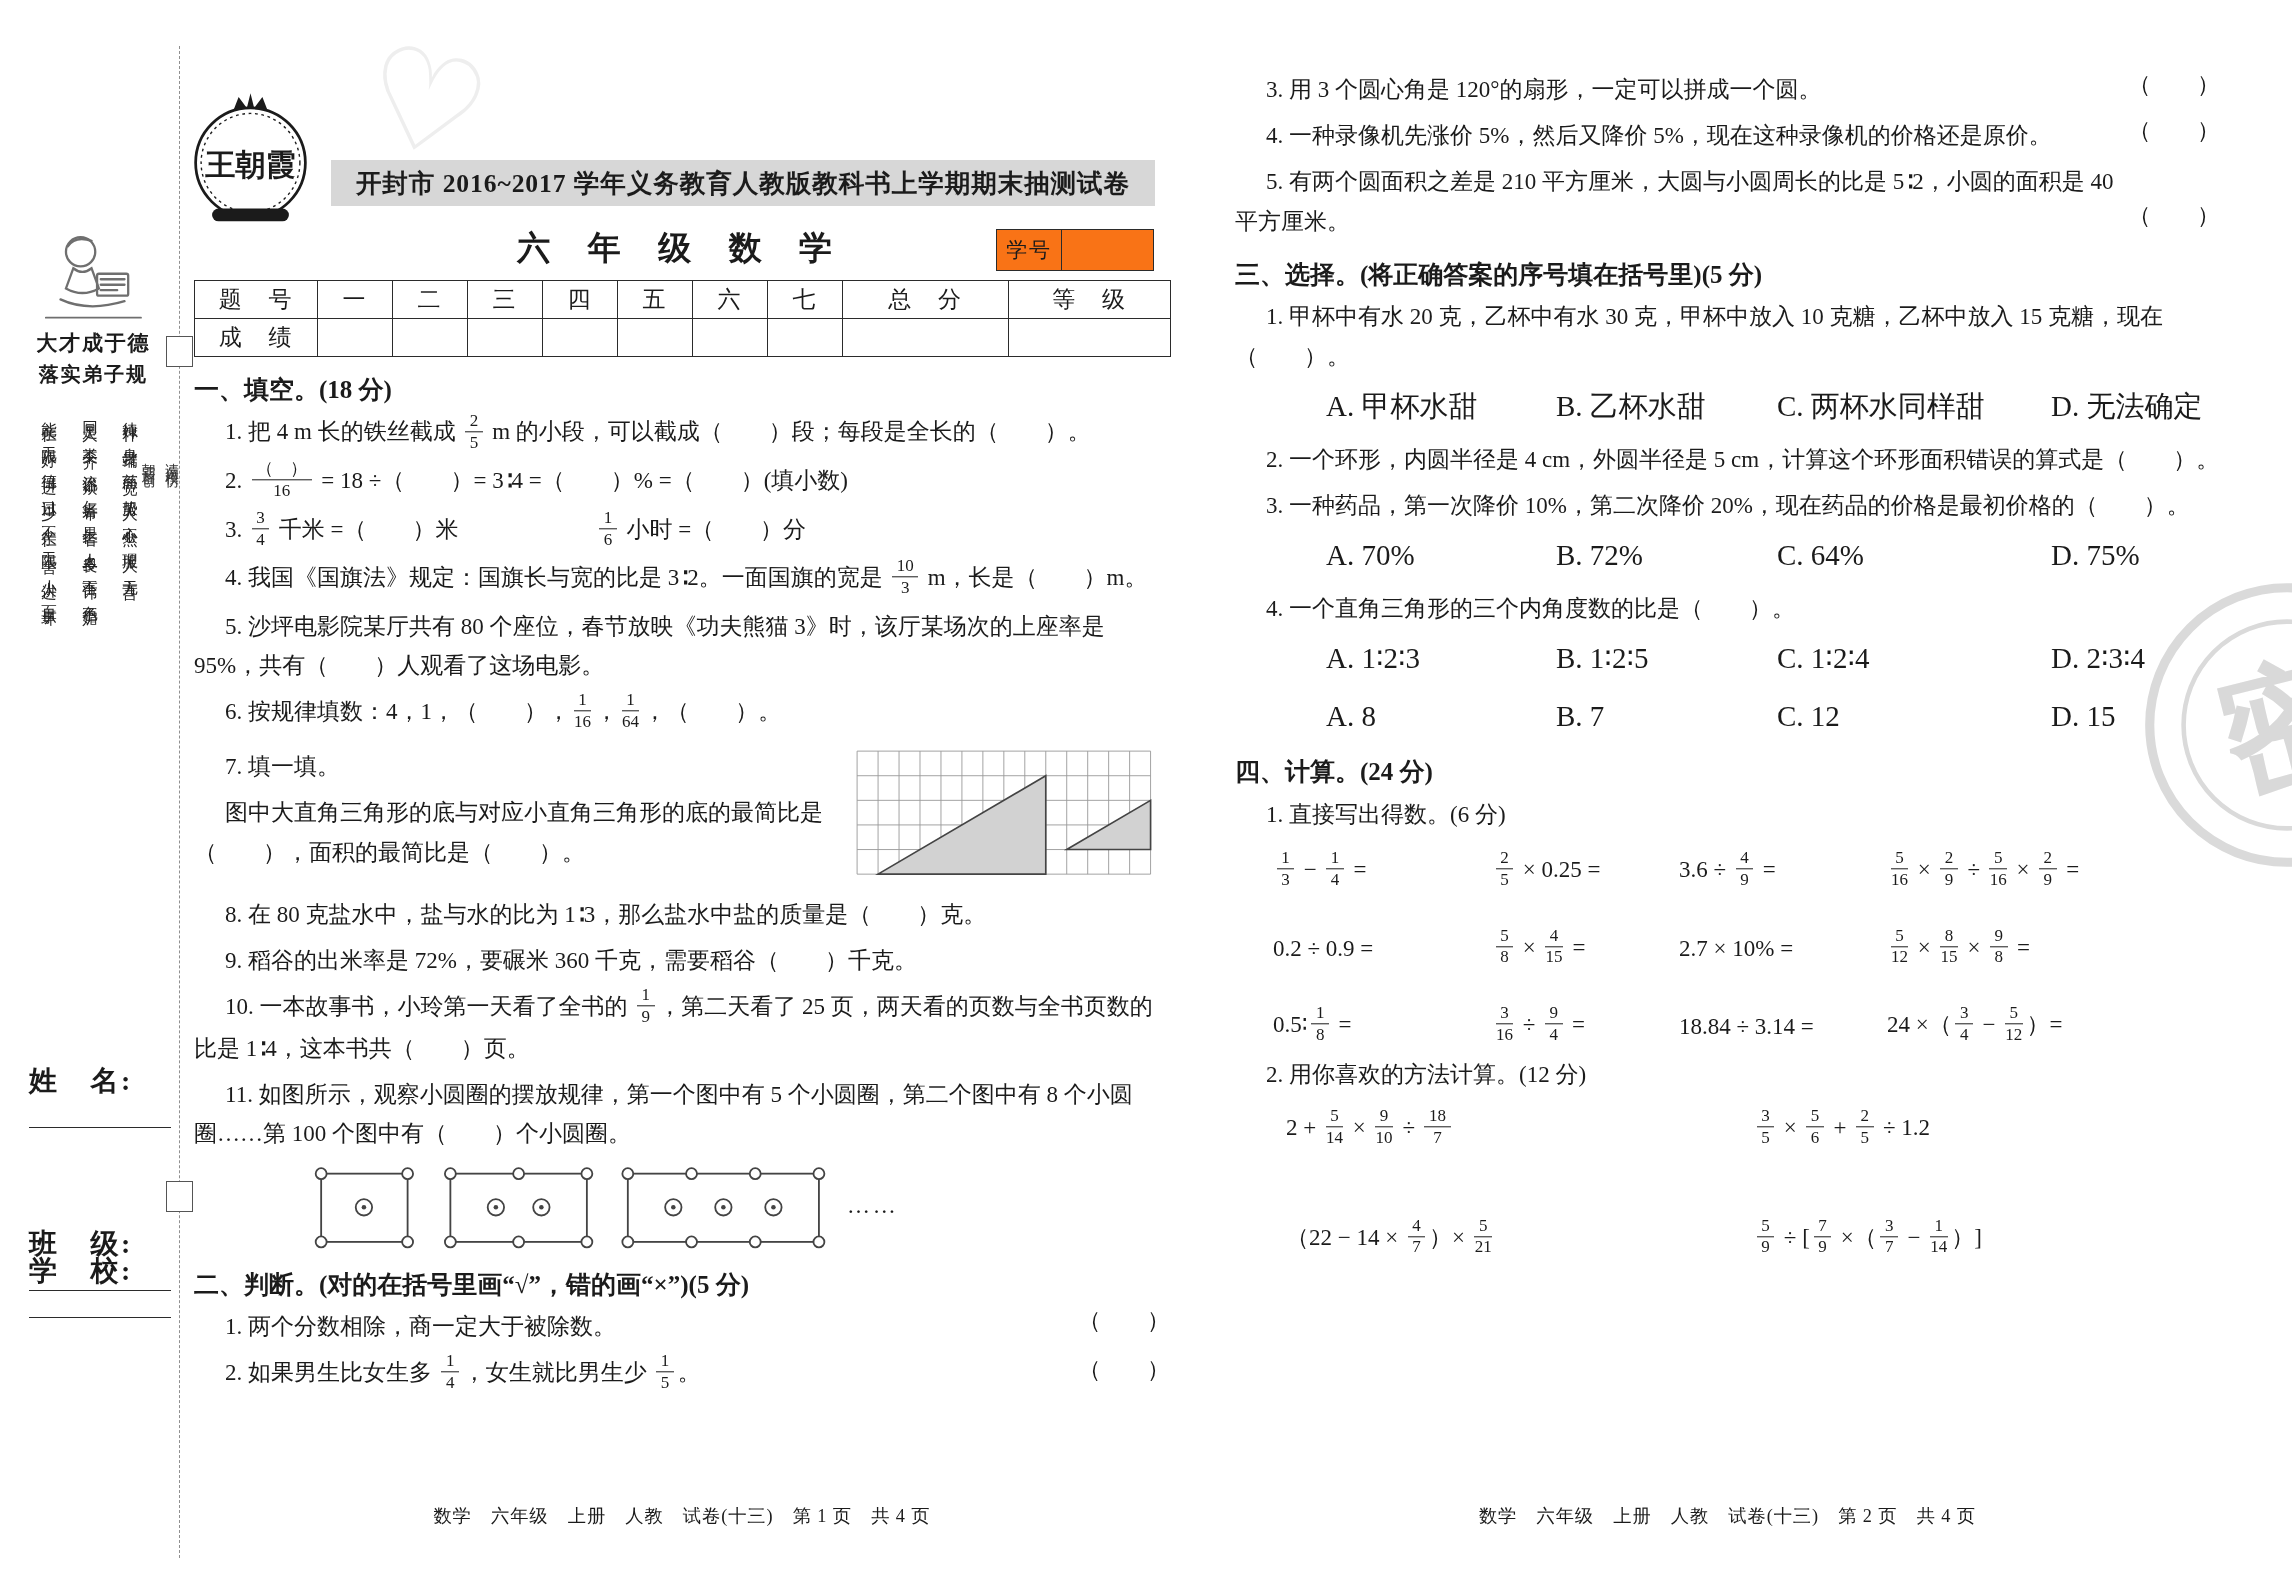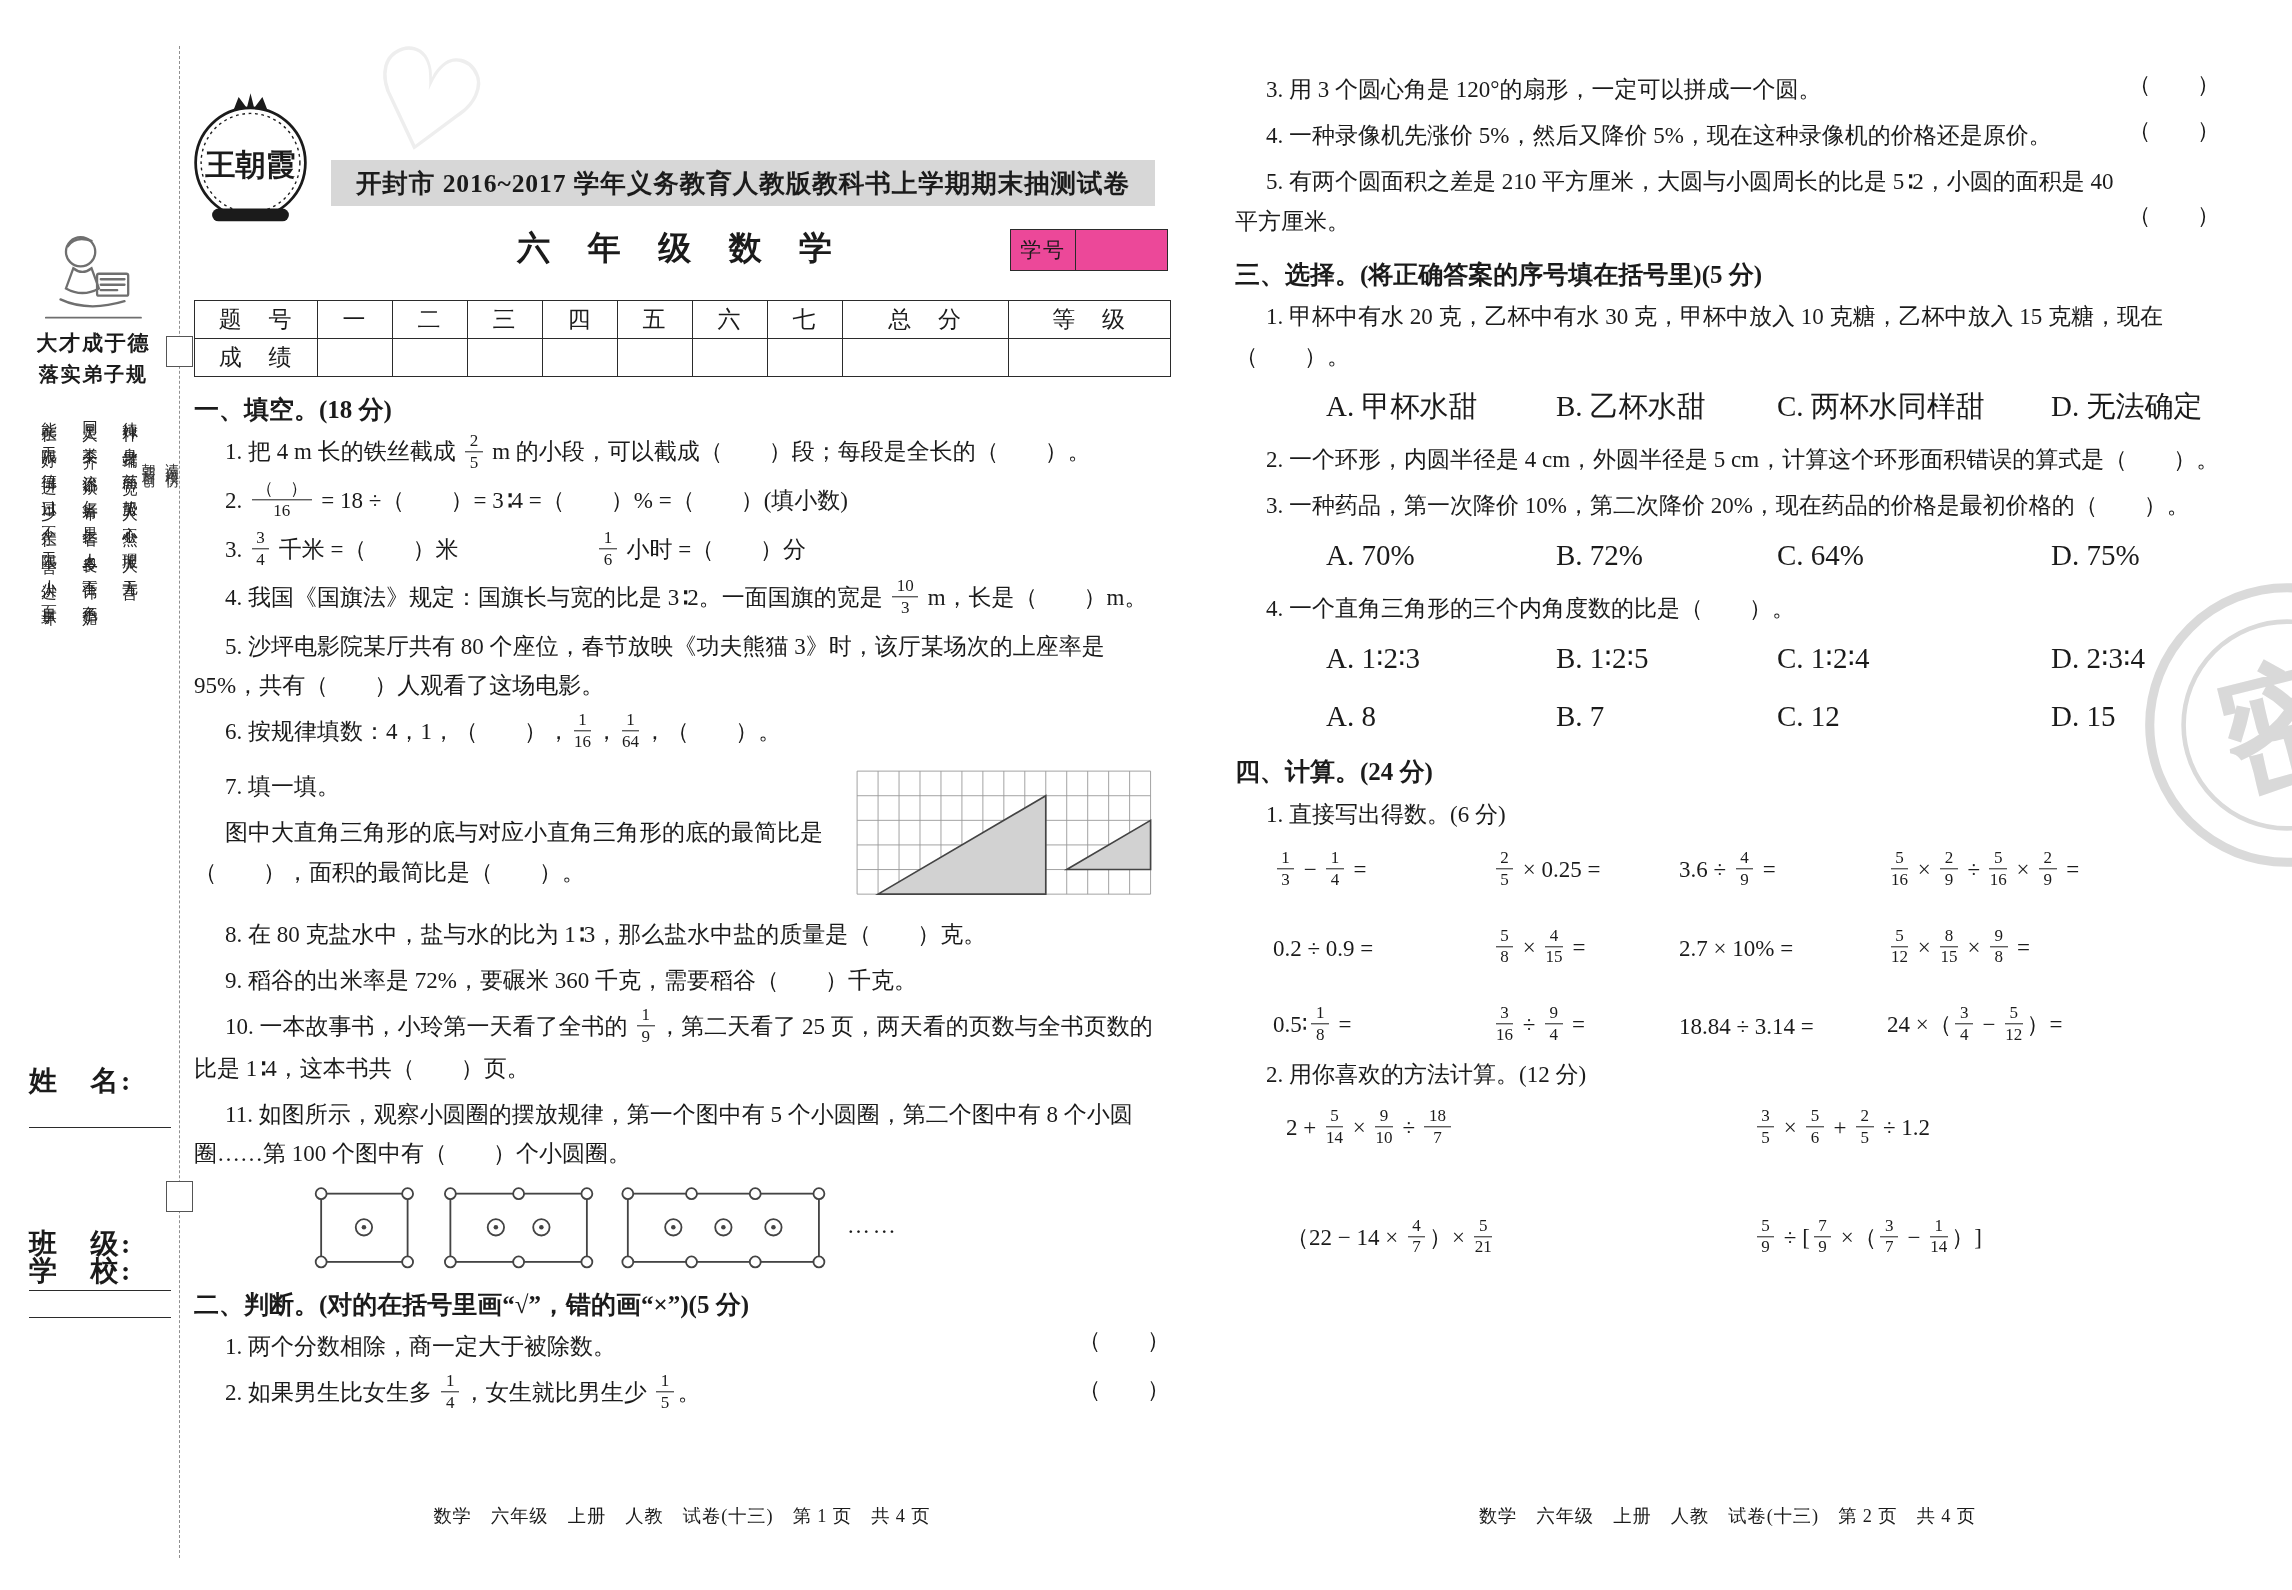--- a/index.html
+++ b/index.html
@@ -34,24 +34,24 @@
   #left-page{position:absolute;left:194px;top:80px;width:976px;z-index:1}
   #right-page{position:absolute;left:1235px;top:64px;width:985px;z-index:1}
 
   
   #header-row{position:relative;height:142px}
   #brand-logo{position:absolute;left:-12.8px;top:5.5px}
   #title-band{position:absolute;left:137px;right:15px;top:80px;height:46px;background:#d7d7d7;
               display:flex;align-items:center;justify-content:center;font-size:25.6px;font-weight:bold;letter-spacing:0.9px}
   #subject-row{position:relative;height:51px;margin-top:3.7px;text-align:center}
   #subject-title{font-size:33px;font-weight:bold;letter-spacing:14.6px}
-  #student-no{position:absolute;right:2px;top:3.7px;display:flex;border:1.8px solid #2b2b2b;height:42px;background:#ec4899}
+  #student-no{position:absolute;right:16px;top:3.7px;display:flex;border:1.8px solid #2b2b2b;height:42px;background:#f97316}
   #student-no-label{display:flex;align-items:center;padding:0 9.1px;font-size:21px;letter-spacing:1.8px;border-right:1.8px solid #2b2b2b}
   #student-no-box{width:91px}
-  #score-table{width:100%;border-collapse:collapse;margin-top:23px;table-layout:fixed}
+  #score-table{width:100%;border-collapse:collapse;margin-top:3px;table-layout:fixed}
   #score-table td{border:1.8px solid #2b2b2b;height:38px;text-align:center;font-size:23px;letter-spacing:1.8px}
 
   
   .sec{font-size:25px;font-weight:bold;margin:16.4px 0 5.5px}
   .q{font-size:23px;line-height:1.72;margin:6.4px 0;text-indent:31px}
   .frac{display:inline-block;vertical-align:middle;text-align:center;font-size:0.74em;line-height:1.12;
         margin:0 3.7px;transform:translateY(-2.7px);text-indent:0}
   .fnum{display:block;border-bottom:1.8px solid #1b1b1b;padding:0 4.6px 0.9px}
   .fden{display:block;padding-top:0.9px}
   .hgap{display:inline-block}

